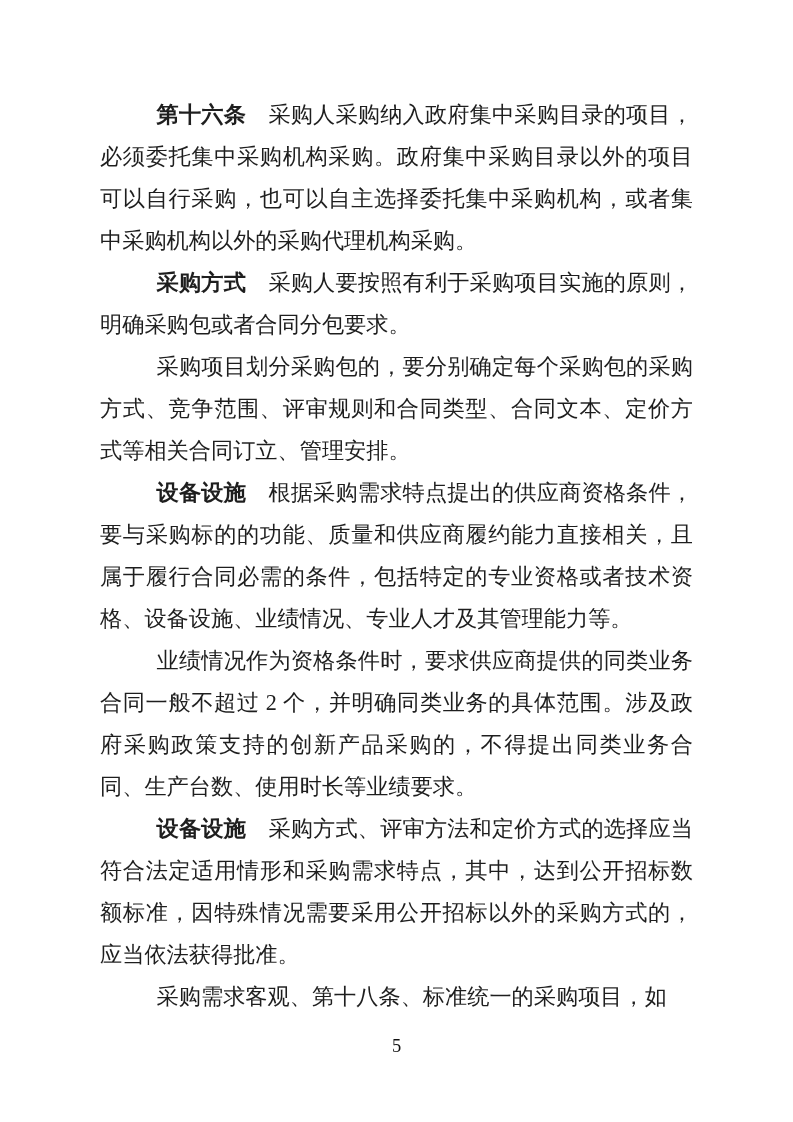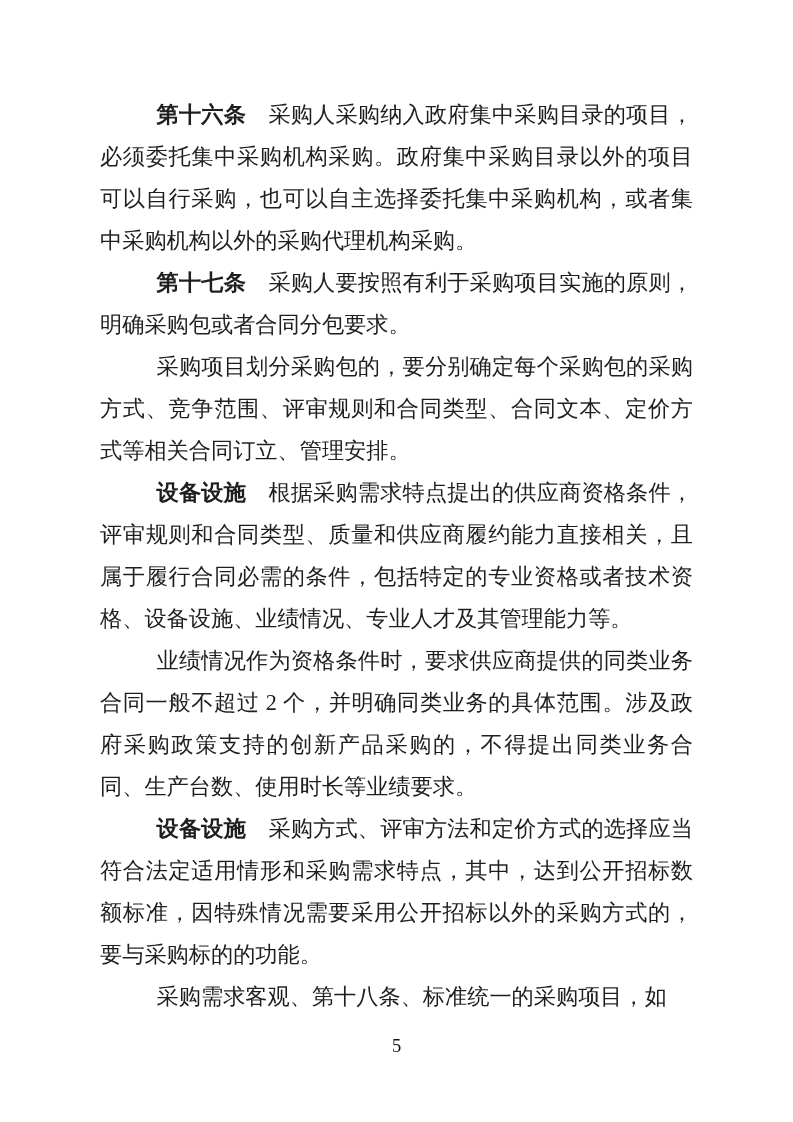--- a/index.html
+++ b/index.html
@@ -45,21 +45,21 @@
     line-height: 24px;
     color: #111111;
   }
 </style>
 </head>
 <body>
 
 <div class="page">
   <div class="doc-body" id="doc-body">
       <p><span class="article-number">第十六条</span>　<span>采购人采购纳入政府集中采购目录的项目，必须委托集中采购机构采购。政府集中采购目录以外的项目可以自行采购，也可以自主选择委托集中采购机构，或者集中采购机构以外的采购代理机构采购。</span></p>
-      <p><span class="article-number">第十七条</span>　<span>采购人要按照有利于采购项目实施的原则，明确采购包或者合同分包要求。</span></p>
+      <p><span class="article-number">采购方式</span>　<span>采购人要按照有利于采购项目实施的原则，明确采购包或者合同分包要求。</span></p>
       <p><span>采购项目划分采购包的，要分别确定每个采购包的采购方式、竞争范围、评审规则和合同类型、合同文本、定价方式等相关合同订立、管理安排。</span></p>
-      <p><span class="article-number">设备设施</span>　<span>根据采购需求特点提出的供应商资格条件，评审规则和合同类型、质量和供应商履约能力直接相关，且属于履行合同必需的条件，包括特定的专业资格或者技术资格、设备设施、业绩情况、专业人才及其管理能力等。</span></p>
+      <p><span class="article-number">设备设施</span>　<span>根据采购需求特点提出的供应商资格条件，要与采购标的的功能、质量和供应商履约能力直接相关，且属于履行合同必需的条件，包括特定的专业资格或者技术资格、设备设施、业绩情况、专业人才及其管理能力等。</span></p>
       <p><span>业绩情况作为资格条件时，要求供应商提供的同类业务合同一般不超过 2 个，并明确同类业务的具体范围。涉及政府采购政策支持的创新产品采购的，不得提出同类业务合同、生产台数、使用时长等业绩要求。</span></p>
-      <p><span class="article-number">设备设施</span>　<span>采购方式、评审方法和定价方式的选择应当符合法定适用情形和采购需求特点，其中，达到公开招标数额标准，因特殊情况需要采用公开招标以外的采购方式的，要与采购标的的功能。</span></p>
+      <p><span class="article-number">设备设施</span>　<span>采购方式、评审方法和定价方式的选择应当符合法定适用情形和采购需求特点，其中，达到公开招标数额标准，因特殊情况需要采用公开招标以外的采购方式的，应当依法获得批准。</span></p>
       <p><span>采购需求客观、第十八条、标准统一的采购项目，如</span></p>
     </div>
   <div class="page-footer">5</div>
 </div>
 
 </body></html>

